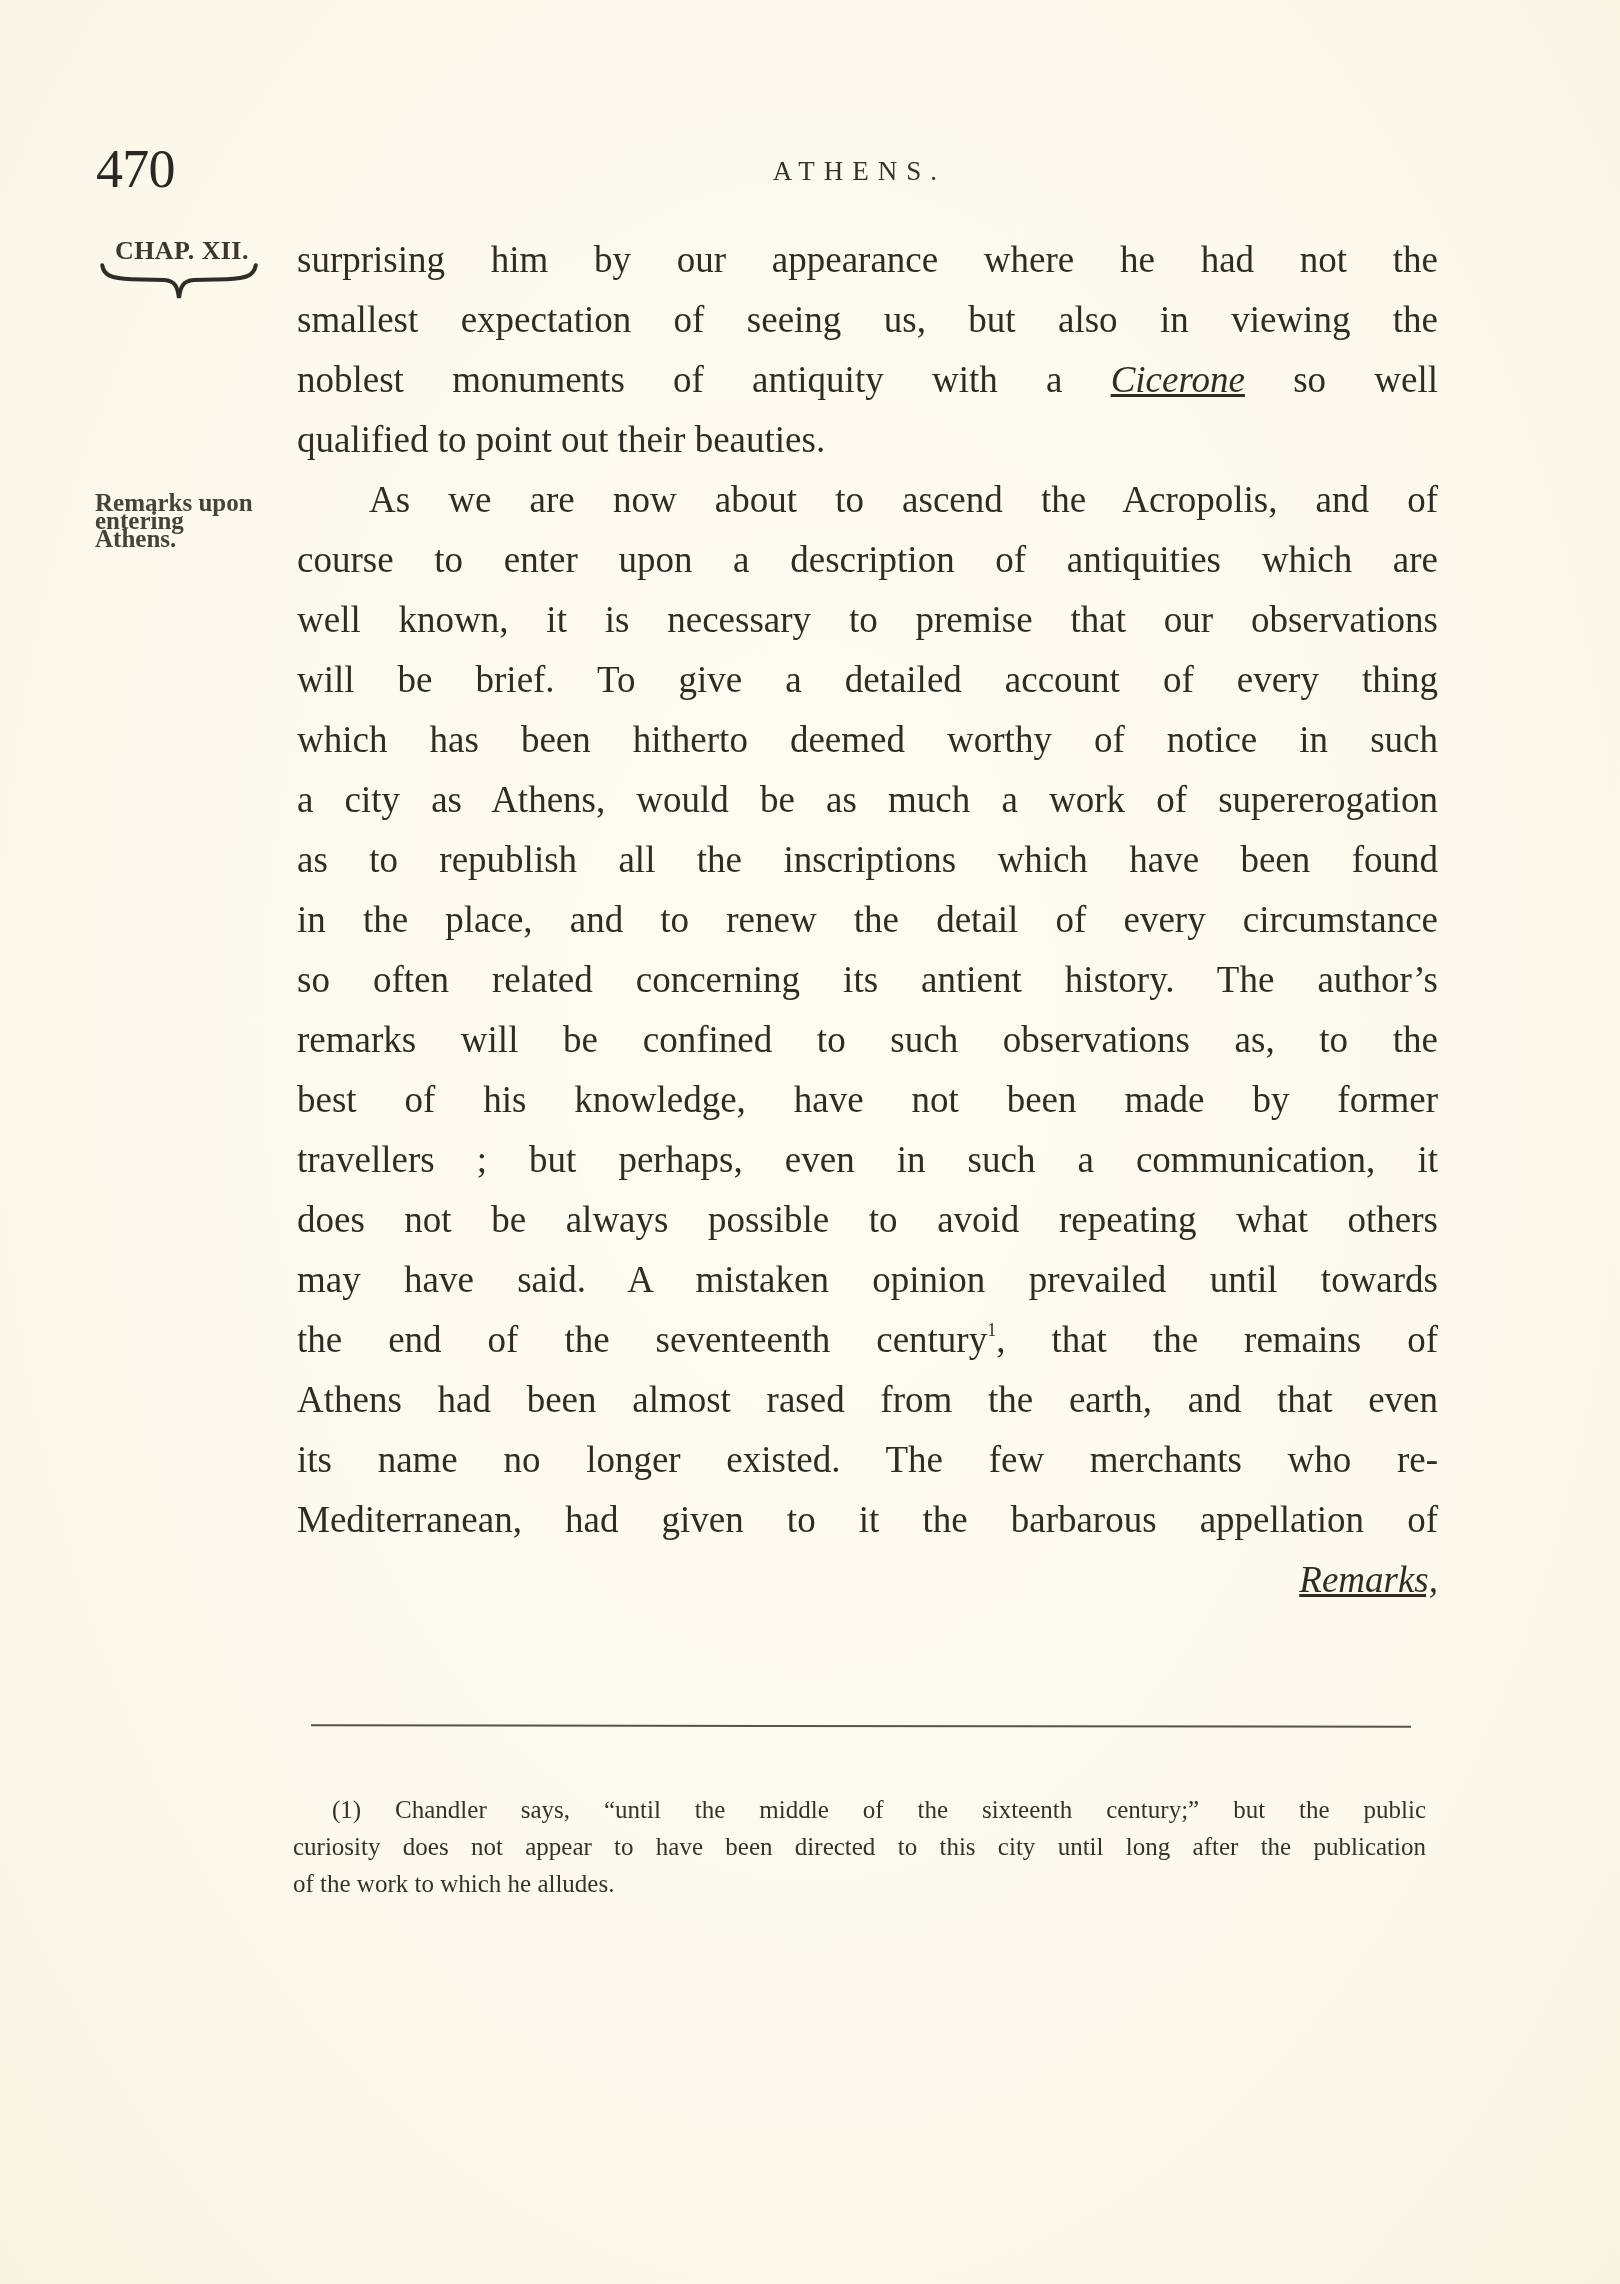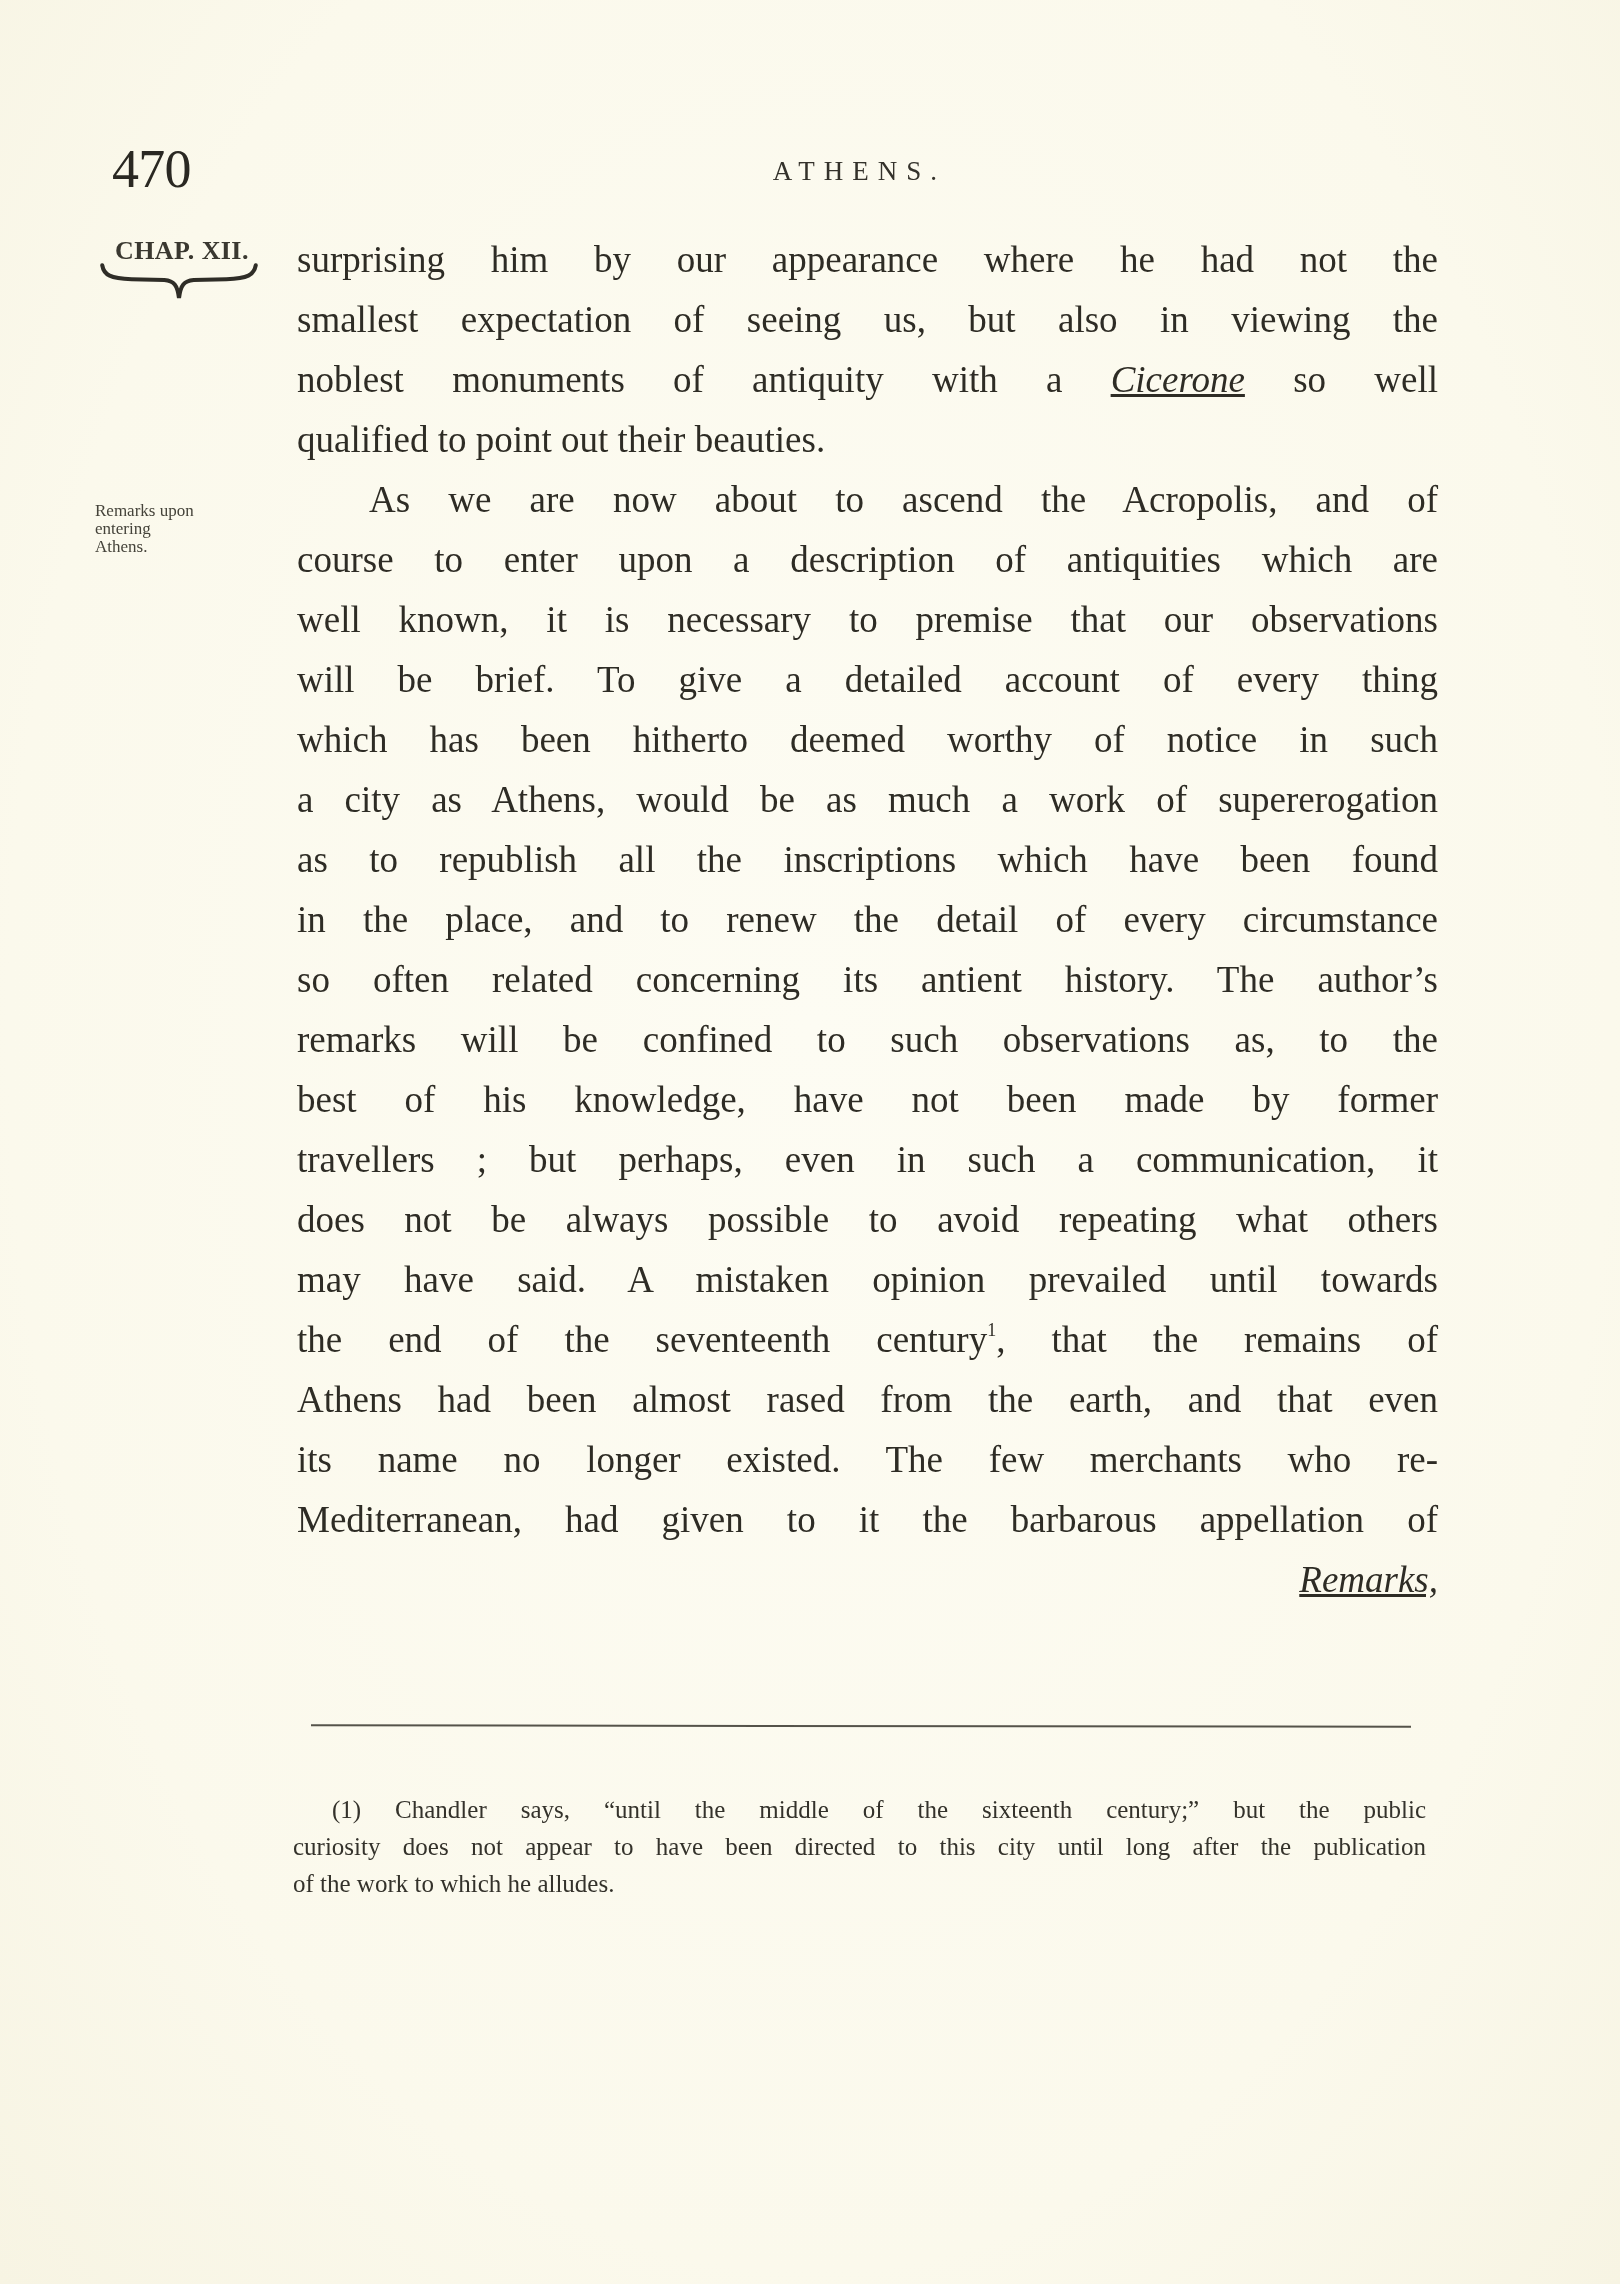--- a/index.html
+++ b/index.html
@@ -23,21 +23,20 @@
     }
     .page-number {
       position: absolute;
       left: 96px;
       top: 137px;
       font-size: 54px;
       line-height: 65px;
       font-weight: normal;
       color: #2a2822;
       letter-spacing: -0.8px;
-      margin-left: 16px;
     }
     .running-head {
       position: absolute;
       left: 0;
       width: 1621px;
       top: 156px;
       text-align: center;
       font-size: 27px;
       letter-spacing: 9px;
       color: #34322b;
@@ -59,25 +58,24 @@
       position: absolute;
       left: 99px;
       top: 262px;
       width: 160px;
       height: 41px;
     }
     .margin-note {
       position: absolute;
       left: 95px;
       top: 494px;
-      font-size: 17px;
+      font-size: 25px;
       line-height: 18px;
       color: #45433a;
-      font-weight: normal;
-      margin-top: 8px;
+      font-weight: bold;
     }
     .body-text {
       position: absolute;
       left: 297px;
       top: 230px;
       width: 1141px;
       font-size: 37px;
       line-height: 60px;
       color: #2e2c25;
     }

